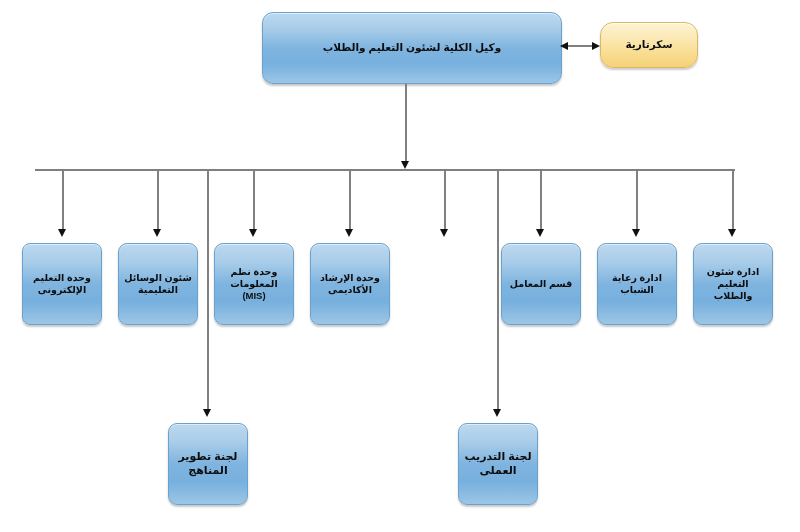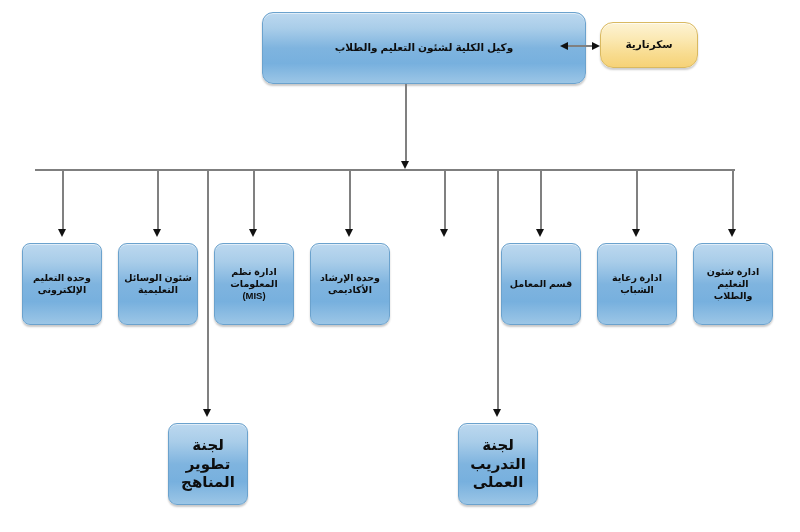--- a/index.html
+++ b/index.html
@@ -62,21 +62,21 @@
 
   .node .label {
     display: block;
     width: 100%;
   }
 
   
   .node.root {
     left: 262px;
     top: 12px;
-    width: 324px;
+    width: 300px;
     height: 72px;
     font-size: 10.5px;
     border-radius: 11px;
     justify-content: center;
   }
   .node.secretariat {
     left: 600px;
     top: 22px;
     width: 98px;
     height: 46px;
@@ -86,21 +86,21 @@
   .node.unit {
     top: 243px;
     width: 80px;
     height: 82px;
     font-size: 9.5px;
   }
   .node.committee {
     top: 423px;
     width: 80px;
     height: 82px;
-    font-size: 15px;
+    font-size: 11px;
   }
 
   
   .conn {
     position: absolute;
     background: #808080;
   }
   .conn.v { width: 1.6px; }
   .conn.h { height: 1.6px; }
 
@@ -189,21 +189,21 @@
   <div class="conn v" style="left:497px; top:171px; height:240px;"></div>
   <div class="arrow-down" style="left:493.3px; top:409px;"></div>
 
   <div class="node blue unit" style="left:22px;border-radius:8px;">
     <span class="label">وحدة التعليم الإلكترونى</span>
   </div>
   <div class="node blue unit" style="left:118px;">
     <span class="label">شئون  الوسائل التعليمية</span>
   </div>
   <div class="node blue unit" style="left:214px;">
-    <span class="label">ادارة نظم المعلومات (MIS)</span>
+    <span class="label">وحدة نظم المعلومات (MIS)</span>
   </div>
   <div class="node blue unit" style="left:310px;">
     <span class="label">وحدة الإرشاد الأكاديمى</span>
   </div>
   <div class="node blue unit" style="left:597px;">
     <span class="label">ادارة رعاية الشباب</span>
   </div>
   <div class="node blue unit" style="left:501px;">
     <span class="label">قسم المعامل</span>
   </div>

